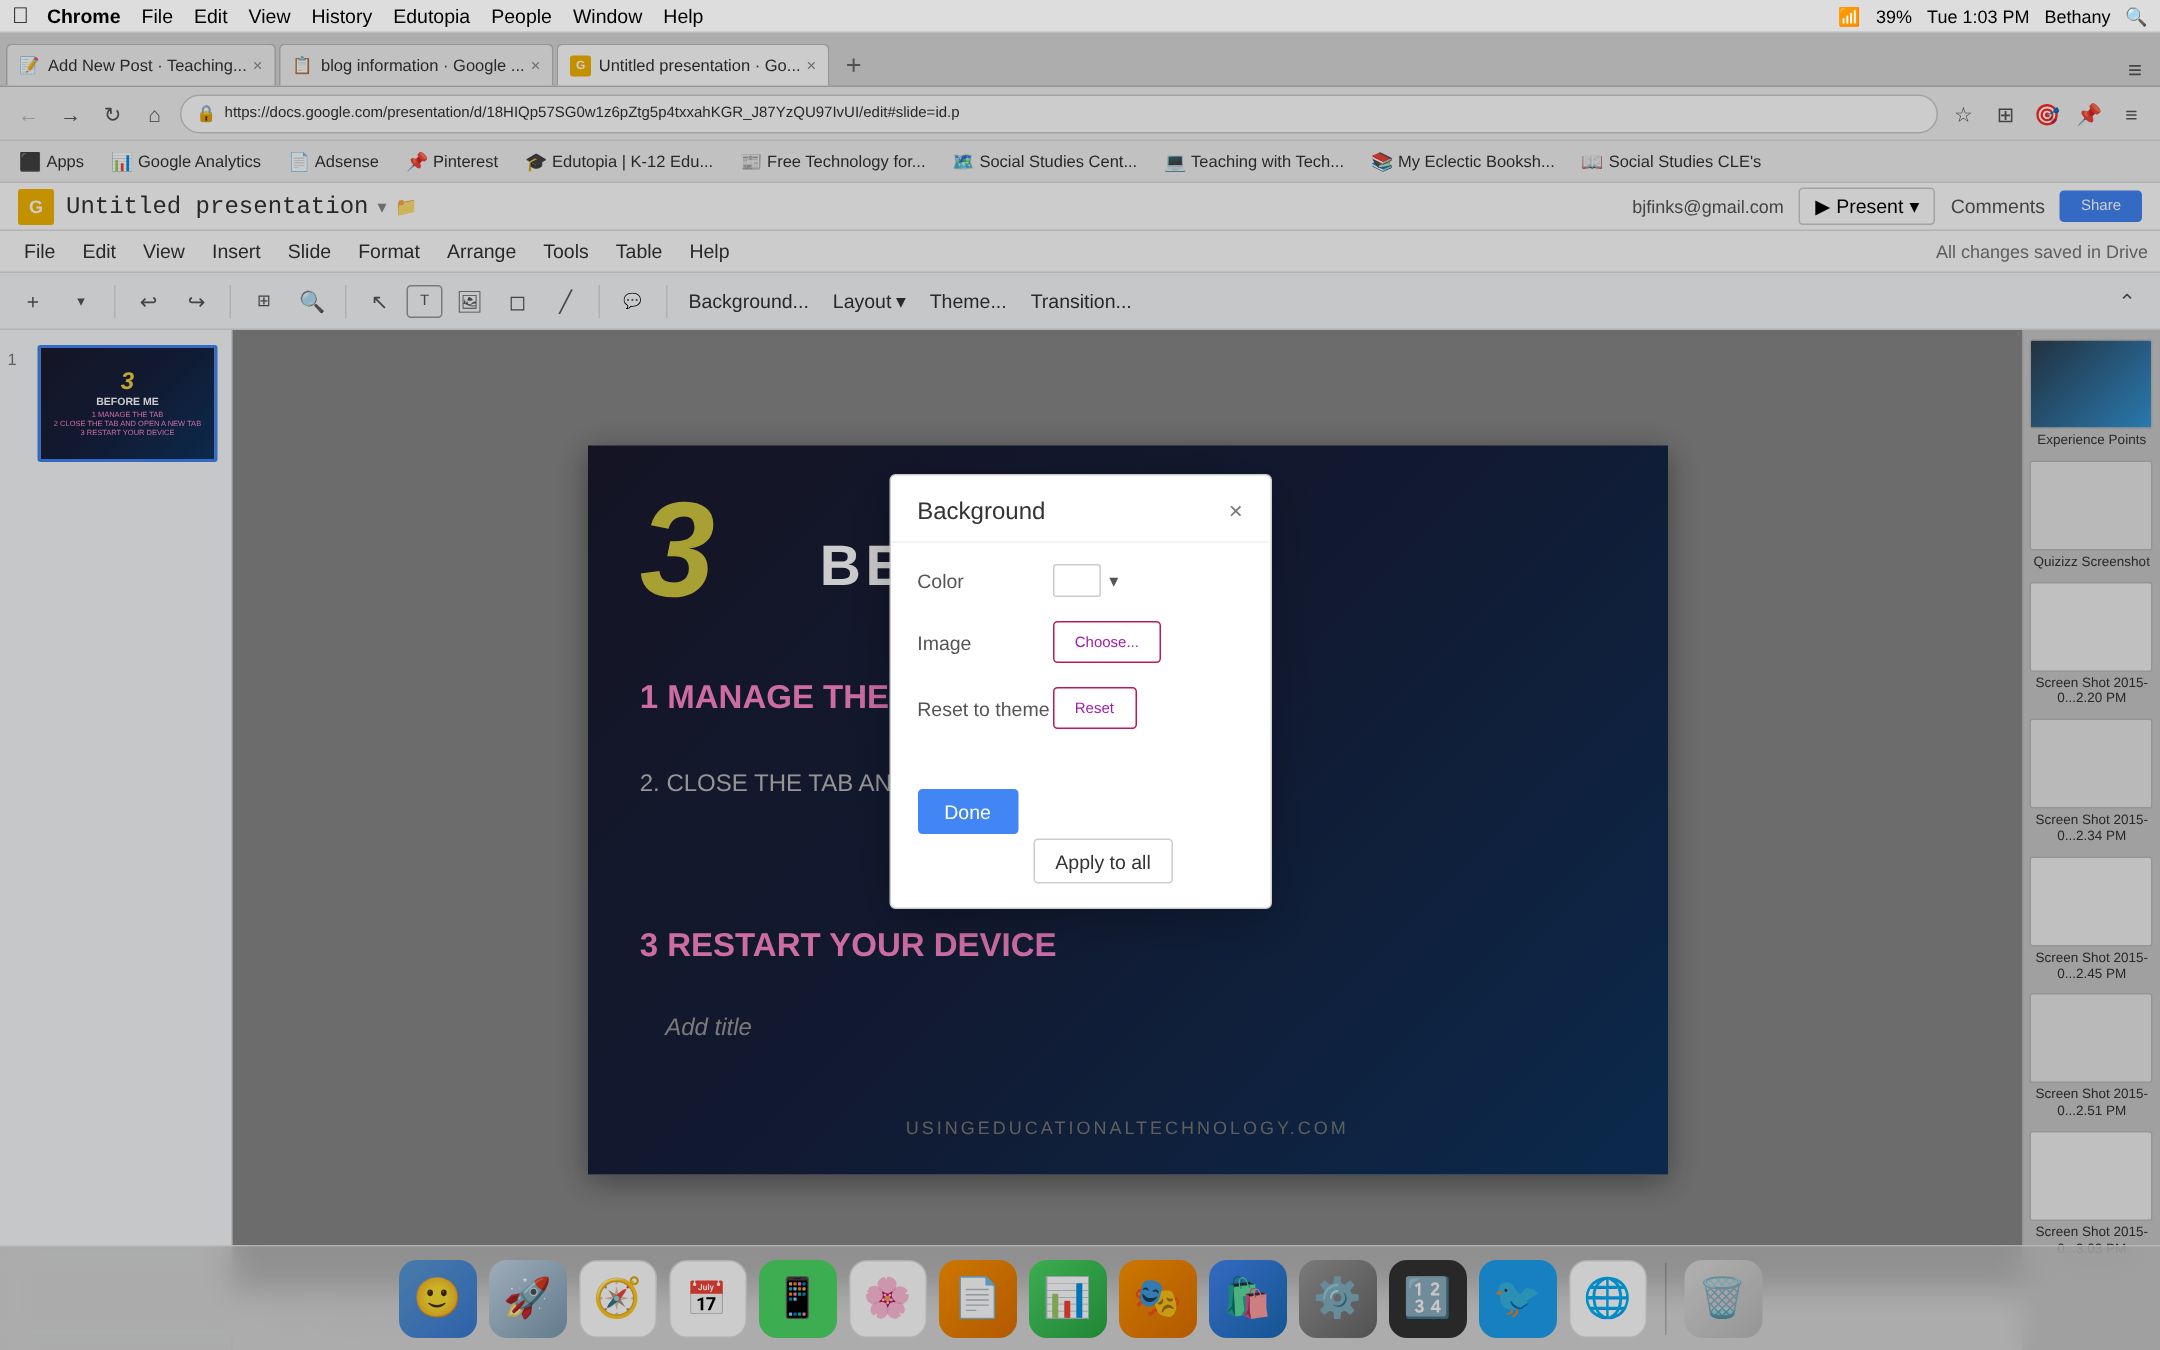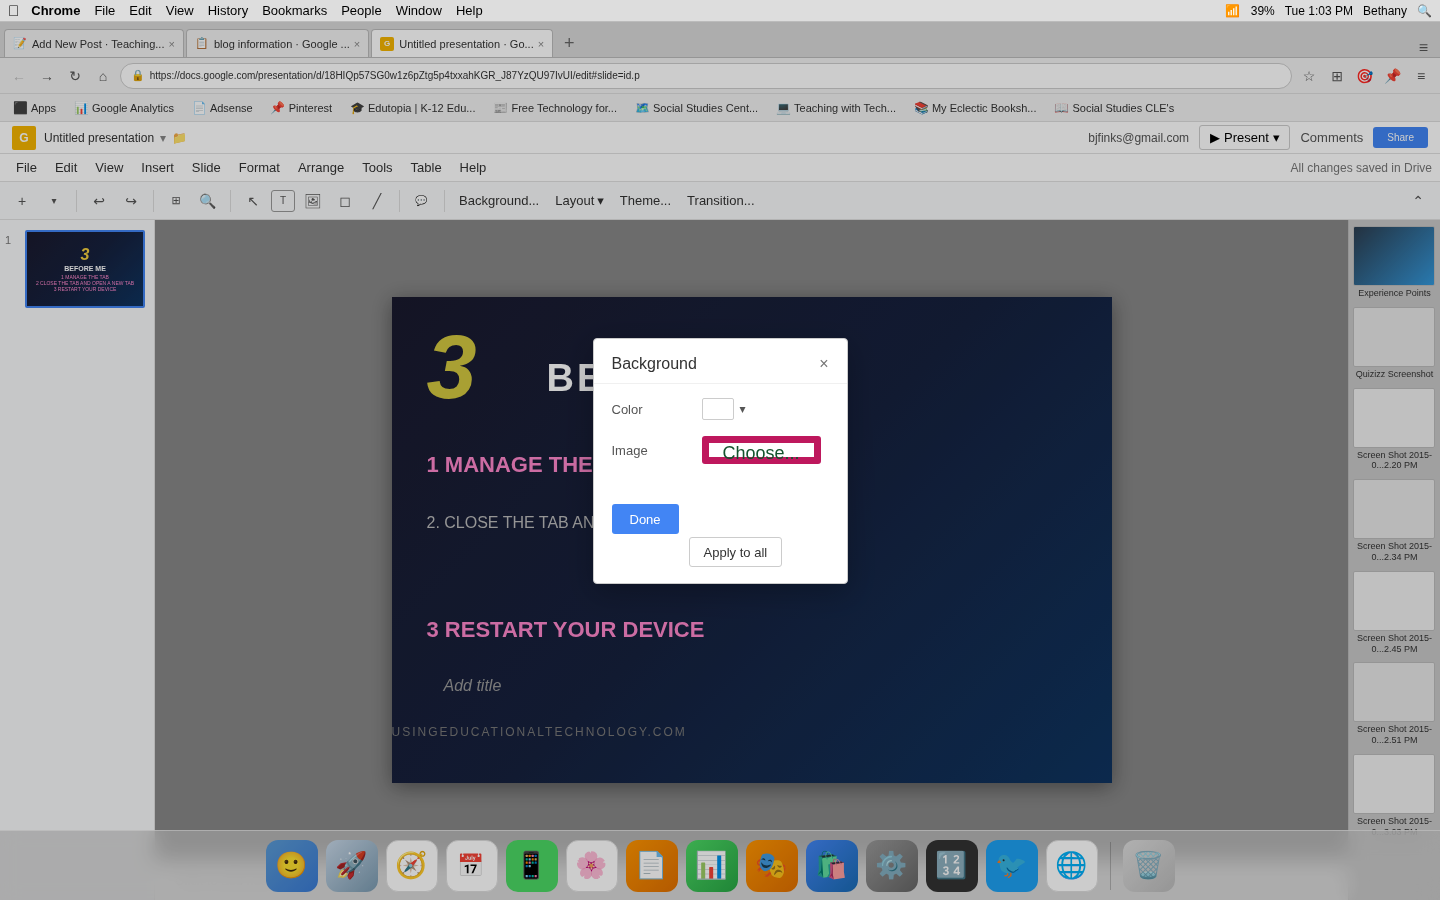--- a/index.html
+++ b/index.html
@@ -77,21 +77,21 @@
 
     
     .slides-header {
       height: 32px; background: #fff; display: flex; align-items: center;
       padding: 0 12px; border-bottom: 1px solid #e0e0e0;
     }
     .slides-logo { width: 24px; height: 24px; background: #f4b400; border-radius: 2px;
       margin-right: 8px; display: flex; align-items: center; justify-content: center;
       color: #fff; font-weight: bold; font-size: 12px; flex-shrink: 0; }
     .slides-title-area { display: flex; align-items: center; gap: 6px; }
-    .slides-title { font-size: 12px; color: #333; }
+    .slides-title { font-size: 16px; color: #333; font-family: Liberation Mono, monospace; }
     .slides-title-icon { color: #888; font-size: 12px; cursor: pointer; }
     .slides-header-right { margin-left: auto; display: flex; align-items: center; gap: 10px; font-size: 12px; color: #555; }
     .slides-share-btn { background: #4285f4; color: #fff; border: none; border-radius: 3px;
       padding: 5px 14px; font-size: 10px; cursor: pointer; }
     .slides-present-btn { display: flex; align-items: center; gap: 4px; background: #fff;
       border: 1px solid #ccc; border-radius: 3px; padding: 4px 10px; font-size: 13px; cursor: pointer; }
 
     
     .slides-menubar {
       height: 28px; background: #fff; display: flex; align-items: center;
@@ -149,21 +149,21 @@
     }
     .modal-header { padding: 16px 18px 10px; border-bottom: 1px solid #f0f0f0; display: flex; align-items: center; justify-content: space-between; }
     .modal-title { font-size: 16px; color: #333; font-weight: 500; }
     .modal-close { font-size: 16px; color: #777; cursor: pointer; border: none; background: none; }
     .modal-body { padding: 14px 18px; }
     .modal-row { display: flex; align-items: center; margin-bottom: 16px; }
     .modal-label { font-size: 13px; color: #555; width: 90px; flex-shrink: 0; }
     .color-picker { width: 32px; height: 22px; background: #fff; border: 1px solid #ccc;
       border-radius: 2px; cursor: pointer; margin-right: 4px; }
     .color-dropdown { font-size: 12px; color: #555; cursor: pointer; }
-    .modal-btn { height: 28px; padding: 0 14px; border-radius: 3px; font-size: 18px; cursor: pointer; border: 7px solid #be185d; background: #fff; color: #14532d; }
+    .modal-btn { height: 28px; padding: 0 14px; border-radius: 3px; font-size: 10px; cursor: pointer; border: 1px solid #be185d; background: #fff; color: #a21caf; }
     .modal-footer { padding: 10px 18px 16px; display: flex; gap: 10px; }
     .btn-done { background: #4285f4; color: #fff; border: none; height: 30px; padding: 0 18px;
       border-radius: 3px; font-size: 13px; cursor: pointer; }
     .btn-apply-all { background: #fff; color: #333; border: 1px solid #ccc; height: 30px; padding: 0 14px;
       border-radius: 3px; font-size: 13px; cursor: pointer; margin-top: 33px; }
 
     
     .mac-dock {
       position: fixed; bottom: 0; left: 0; right: 0; height: 70px;
       background: rgba(200,200,200,0.7); border-top: 1px solid rgba(255,255,255,0.5);
@@ -183,21 +183,21 @@
 </head>
 <body>
 
 <div class="mac-menubar">
   <span class="apple"></span>
   <span class="menu-item bold">Chrome</span>
   <span class="menu-item">File</span>
   <span class="menu-item">Edit</span>
   <span class="menu-item">View</span>
   <span class="menu-item">History</span>
-  <span class="menu-item">Bookmarks</span>
+  <span class="menu-item">Edutopia</span>
   <span class="menu-item">People</span>
   <span class="menu-item">Window</span>
   <span class="menu-item">Help</span>
   <div class="right-items">
     <span>📶</span>
     <span>39%</span>
     <span>Tue 1:03 PM</span>
     <span>Bethany</span>
     <span>🔍</span>
   </div>
@@ -378,21 +378,21 @@
 
       <div style="flex:1; display:flex; flex-direction:column; background:#888;">
         <div style="flex:1; display:flex; align-items:center; justify-content:center; padding:20px;">
           <div class="slide-canvas">
 
             <div style="position:absolute; top:25px; left:35px; font-size:90px; font-weight:900; color:#d4c840; font-style:italic; line-height:1;">3</div>
             <div style="position:absolute; top:60px; left:155px; font-size:38px; font-weight:900; color:#fff; letter-spacing:3px;">BEFORE ME</div>
             <div style="position:absolute; top:155px; left:35px; font-size:22px; color:#ff88cc; font-weight:bold; width:85%;">1 MANAGE THE TAB</div>
             <div style="position:absolute; top:215px; left:35px; font-size:16px; color:#bbb; width:80%; line-height:1.4;">2. CLOSE THE TAB AND OPEN A NEW TAB</div>
             <div style="position:absolute; top:320px; left:35px; font-size:22px; color:#ff88cc; font-weight:bold;">3 RESTART YOUR DEVICE</div>
-            <div style="position:absolute; bottom:44px; width:100%; text-align:left; font-size:12px; color:#777; letter-spacing:2px;">USINGEDUCATIONALTECHNOLOGY.COM</div>
+            <div style="position:absolute; bottom:24px; width:100%; text-align:center; font-size:12px; color:#777; letter-spacing:2px;">USINGEDUCATIONALTECHNOLOGY.COM</div>
 
             <div style="position:absolute; top:380px; left:52px; font-size:16px; color:#999; font-style:italic;">Add title</div>
           </div>
         </div>
 
         <div class="notes-area">
           <span>Click to add notes</span>
         </div>
       </div>
 
@@ -445,20 +445,24 @@
           <div class="color-picker"></div>
           <span class="color-dropdown">▾</span>
         </div>
       </div>
 
       <div class="modal-row">
         <span class="modal-label">Image</span>
         <button class="modal-btn">Choose...</button>
       </div>
 
+      <div class="modal-row">
+        <span class="modal-label">Reset to theme</span>
+        <button class="modal-btn">Reset</button>
+      </div>
     </div>
     <div class="modal-footer">
       <button class="btn-done">Done</button>
       <button class="btn-apply-all">Apply to all</button>
     </div>
   </div>
 </div>
 
 <div class="mac-dock">
   <div class="dock-icon" style="background: linear-gradient(135deg,#5b9bd5,#3a7bd5); border-radius:12px;">

